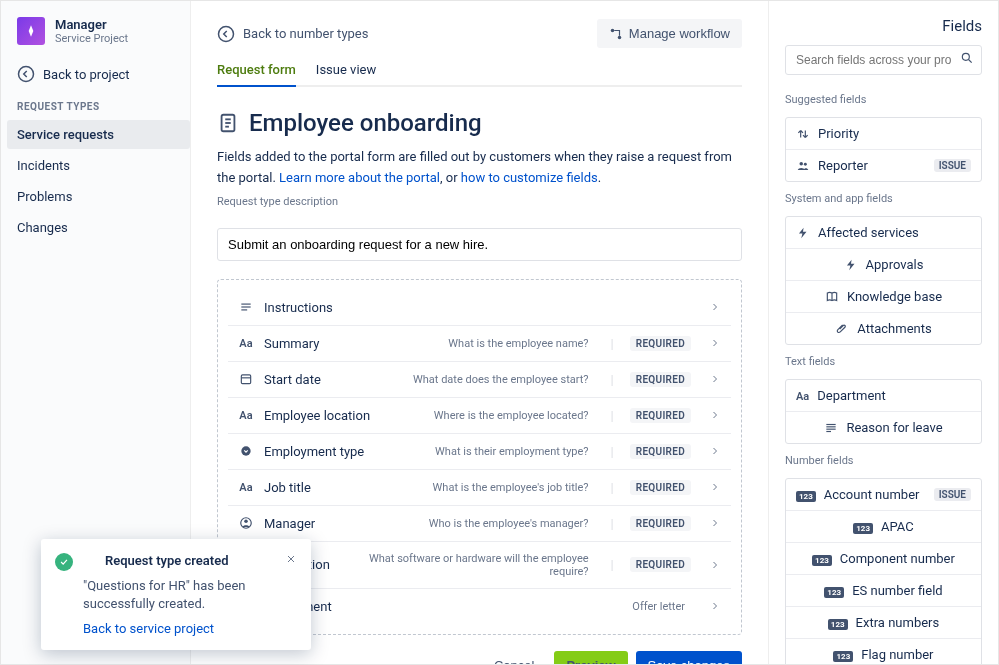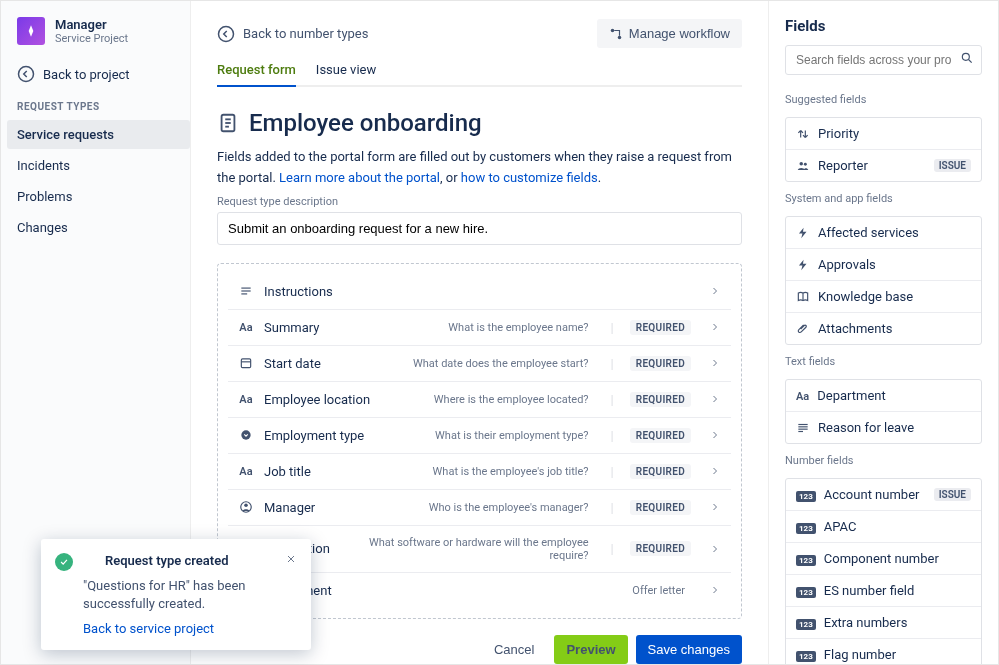--- a/index.html
+++ b/index.html
@@ -22,48 +22,48 @@
 .main-top { display:flex; justify-content:space-between; align-items:center; margin-bottom: 14px;}
 .back-link { display:flex; align-items:center; gap:8px; color:#42526E; cursor:pointer;}
 .workflow-btn { display:flex; align-items:center; gap:6px; background:#F4F5F7; border:none; padding:7px 12px; border-radius:3px; cursor:pointer; color:#42526E; font-size:13px;}
 .tabs { display:flex; gap:20px; border-bottom:2px solid #eee; margin-bottom: 22px;}
 .tab { padding-bottom:8px; cursor:pointer; font-size: 13px;}
 .tab.active { color:#4d7c0f; border-bottom:2px solid #0052CC; margin-bottom:-2px; font-weight:500;}
 .page-title-row { display:flex; align-items:center; gap:10px; margin-bottom: 10px;}
 .page-title-row h1 { font-size: 24px; font-weight: 500;}
 .desc-text { font-size: 13px; color:#172B4D; line-height:1.6; margin-bottom: 6px;}
 .desc-text a { color:#0052CC; text-decoration:none;}
-.field-label { font-size: 11px; color:#6B778C; margin-bottom: 4px;}
+.field-label { font-size: 11px; color:#6B778C; margin-bottom: 20px;}
 .desc-input { width:100%; border:1px solid #DFE1E6; border-radius:3px; padding:8px 10px; font-size:13px; margin-bottom: 18px; background:#fff;}
 
 .fields-container { border:1px dashed #C1C7D0; border-radius:4px; padding:10px; position: relative;}
 .field-row { display:flex; align-items:center; padding:10px 10px; border-bottom:1px solid #EBECF0; gap: 10px; cursor:pointer;}
 .field-row:last-child { border-bottom:none; }
 .field-icon { width: 16px; display:flex; justify-content:center; color:#42526E; }
 .field-name { flex: 0 0 auto; font-size:13px; }
 .field-helper { flex:1; text-align:right; font-size:11px; color:#6B778C; padding-right: 6px;}
 .req-badge { background:#F4F5F7; color:#42526E; font-size:10px; font-weight:600; letter-spacing:0.3px; padding:2px 6px; border-radius:3px; }
 .chev { color: #6B778C; margin-left: 8px;}
 
 .footer-actions { display:flex; justify-content:flex-end; gap:8px; padding: 16px 0; }
 .btn { padding:7px 12px; border-radius:3px; border:none; cursor:pointer; font-size:13px;}
 .btn-subtle { background:transparent; color:#42526E;}
 .btn-default { background:#84cc16; color:#42526E;font-weight:bold;}
 .btn-primary { background:#0052CC; color:#fff;}
 
 
 .rightpanel { width: 230px; padding: 16px 16px 10px; border-left:1px solid #eee; overflow-y:auto;}
-.rp-title { font-size: 15px; font-weight:700; margin-bottom: 10px;}
+.rp-title { font-size: 15px; font-weight:400; margin-bottom: 10px; text-align: right;}
 .search-wrap { position:relative; margin-bottom: 18px;}
 .search-input { width:100%; border:1px solid #DFE1E6; border-radius:3px; padding:7px 30px 7px 10px; font-size:12px;}
 .search-icon-pos { position:absolute; right:8px; top:6px; color:#42526E;}
 .rp-section-label { font-size:11px; color:#6B778C; margin: 10px 0 6px;}
 .rp-card { border:1px solid #DFE1E6; border-radius:3px; margin-bottom:6px; background:#fff;margin-top:11px;}
 .rp-item { display:flex; align-items:center; gap:8px; padding:8px 10px; cursor:grab;}
-.rp-item + .rp-item { border-top:1px solid #EBECF0; }
+.rp-item + .rp-item { border-top:1px solid #EBECF0;justify-content:center; }
 .rp-item .badge { margin-left:auto; background:#EBECF0; color:#42526E; font-size:10px; padding:1px 5px; border-radius:3px; font-weight:600;}
 
 
 .toast { position:absolute; left: 40px; bottom: 14px; width: 270px; background:#fff; border-radius:3px; box-shadow: 0 4px 18px rgba(9,30,66,0.25); padding: 14px; }
 .toast-head { display:flex; gap:10px; align-items:flex-start;}
 .toast-check { width:18px;height:18px; background:#36B37E; border-radius:50%; color:#fff; display:flex;align-items:center;justify-content:center; flex-shrink:0;}
 .toast-title { font-weight:600; font-size:13px;padding-left:22px;}
 .toast-close { margin-left:auto; color:#6B778C; cursor:pointer;}
 .toast-body { font-size:13px; color:#42526E; margin: 6px 0 8px 28px; line-height:1.4;}
 .toast-link { color:#0052CC; font-size:13px; margin-left:28px; cursor:pointer;}

